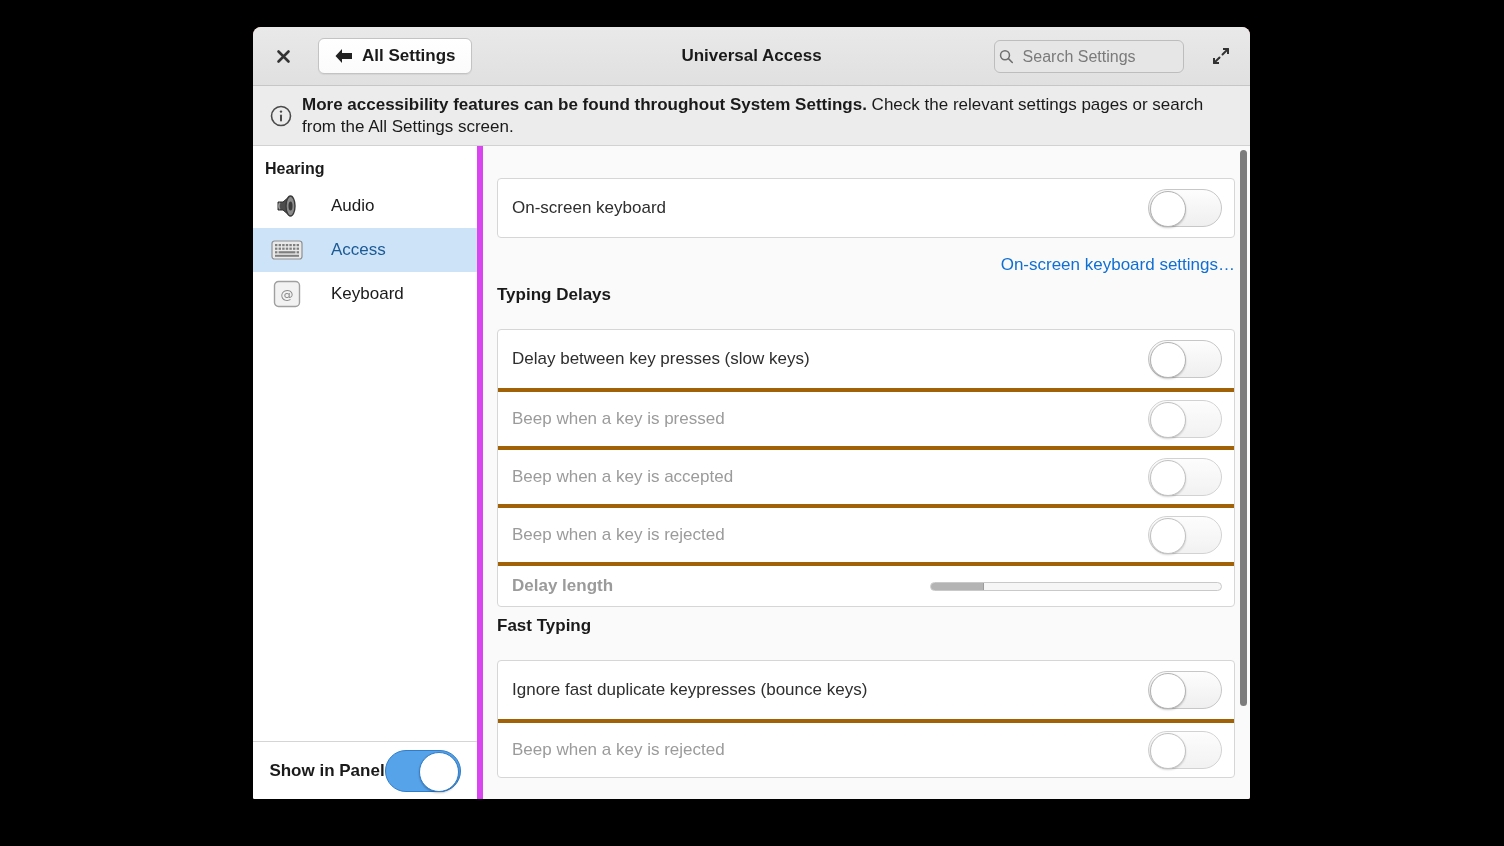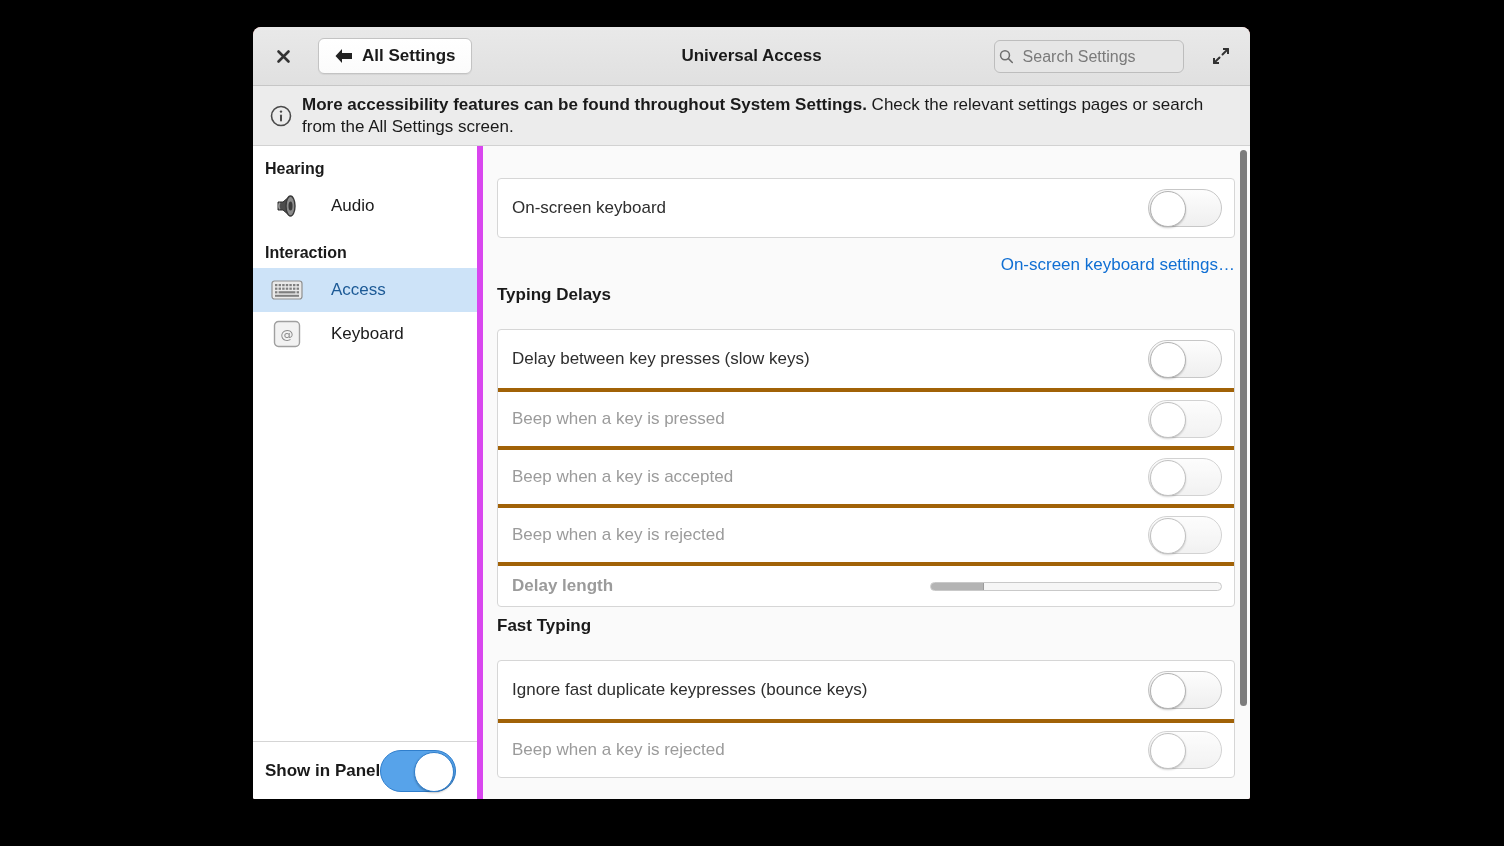--- a/index.html
+++ b/index.html
@@ -55,21 +55,21 @@
   .sb-heading{font-size:16px;font-weight:700;color:#1a1a1a;padding:14px 0 6px 12px;}
   .sb-heading.second{padding-top:16px;}
   .sb-item{
     height:44px;display:flex;align-items:center;gap:28px;padding-left:18px;
     font-size:17px;color:#1a1a1a;cursor:default;
   }
   .sb-item.selected{background:#cde3f8;color:#1c5a96;}
   .sb-icon{width:32px;display:flex;justify-content:center;}
   .sb-footer{
     margin-top:auto;border-top:1px solid #d5d5d5;height:58px;flex:0 0 58px;
-    display:flex;align-items:center;justify-content:flex-start;
+    display:flex;align-items:center;justify-content:center;
     padding:0 12px;box-sizing:border-box;background:#fff;
   }
   .sb-footer-label{font-size:17px;font-weight:700;color:#1a1a1a;}
   
   .content{flex:1;background:#fafafa;padding:0 15px 0 14px;box-sizing:border-box;overflow:hidden;}
   .card{background:#fff;border:1px solid #d6d6d6;border-radius:4px;}
   .card.first{margin-top:32px;}
   .row{
     height:58px;box-sizing:border-box;display:flex;align-items:center;justify-content:space-between;
     padding:0 12px 0 14px;
@@ -158,21 +158,20 @@
           <svg width="30" height="30" viewBox="0 0 30 30">
             <path d="M6 11 L11 11 L18 5 L18 25 L11 19 L6 19 Z" fill="#4d4d4d" stroke="#2e2e2e" stroke-width="1"></path>
             <ellipse cx="18.5" cy="15" rx="4.5" ry="10" fill="#8b8b8b" stroke="#3a3a3a" stroke-width="1.4"></ellipse>
             <ellipse cx="18.5" cy="15" rx="2" ry="4.6" fill="#3a3a3a"></ellipse>
             <path d="M8 12 C6.5 13 6.5 17 8 18" stroke="#9a9a9a" stroke-width="1.6" fill="none"></path>
           </svg>
         </span>
         <span>Audio</span>
       </div>
 
-      <div class="sb-heading second">Interaction</div>
 
       <div class="sb-item selected">
         <span class="sb-icon">
           <svg width="32" height="22" viewBox="0 0 32 22">
             <rect x="1" y="2" width="30" height="18" rx="2.5" fill="#e9e9e9" stroke="#8f8f8f" stroke-width="1.2"></rect>
             <g fill="#7f7f7f">
               <rect x="4" y="5" width="2.4" height="2.2"></rect>
                 <rect x="7.6" y="5" width="2.4" height="2.2"></rect>
                 <rect x="11.2" y="5" width="2.4" height="2.2"></rect>
                 <rect x="14.8" y="5" width="2.4" height="2.2"></rect>

